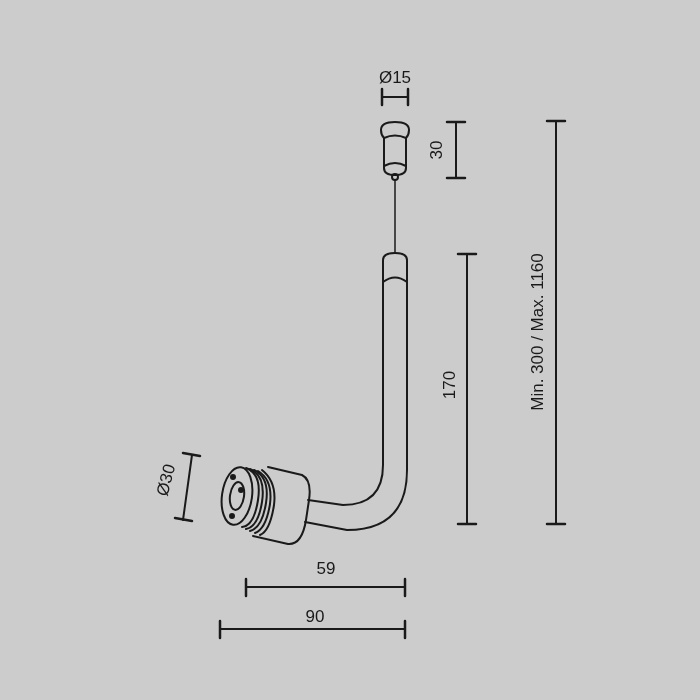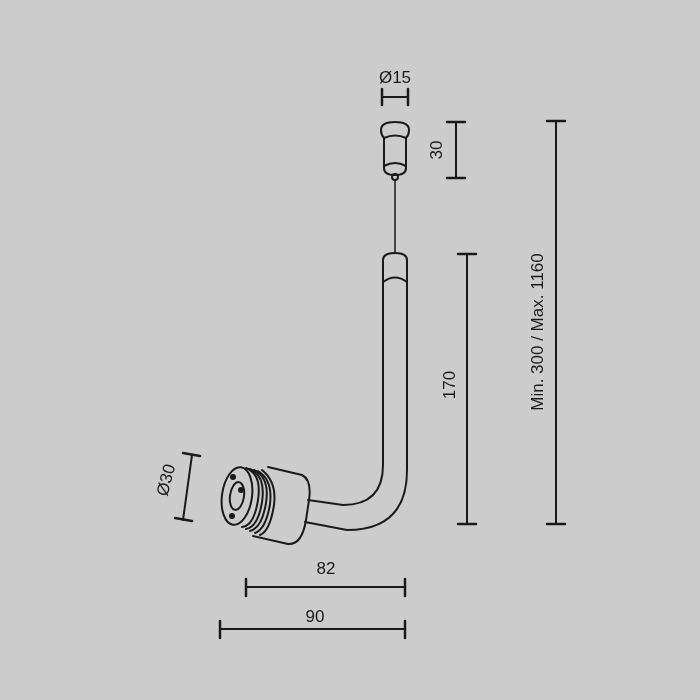--- a/index.html
+++ b/index.html
@@ -99,15 +99,15 @@
       <line x1="220" y1="621" x2="220" y2="638" stroke-width="2.5"></line>
       <line x1="405" y1="621" x2="405" y2="638" stroke-width="2.5"></line>
     </g>
   </svg>
 
   <span class="lbl hor" style="left:395px; top:77px;">Ø15</span>
   <span class="lbl rot" style="left:436px; top:150px;">30</span>
   <span class="lbl rot" style="left:449px; top:385px;">170</span>
   <span class="lbl rot" style="left:537px; top:332px;">Min. 300 / Max. 1160</span>
   <span class="lbl rot2" style="left:166px; top:480px;">Ø30</span>
-  <span class="lbl hor" style="left:326px; top:568px;">82</span>
+  <span class="lbl hor" style="left:326px; top:568px;">59</span>
   <span class="lbl hor" style="left:315px; top:609px;margin-top:7px;">90</span>
 </div>
 
 </body></html>

